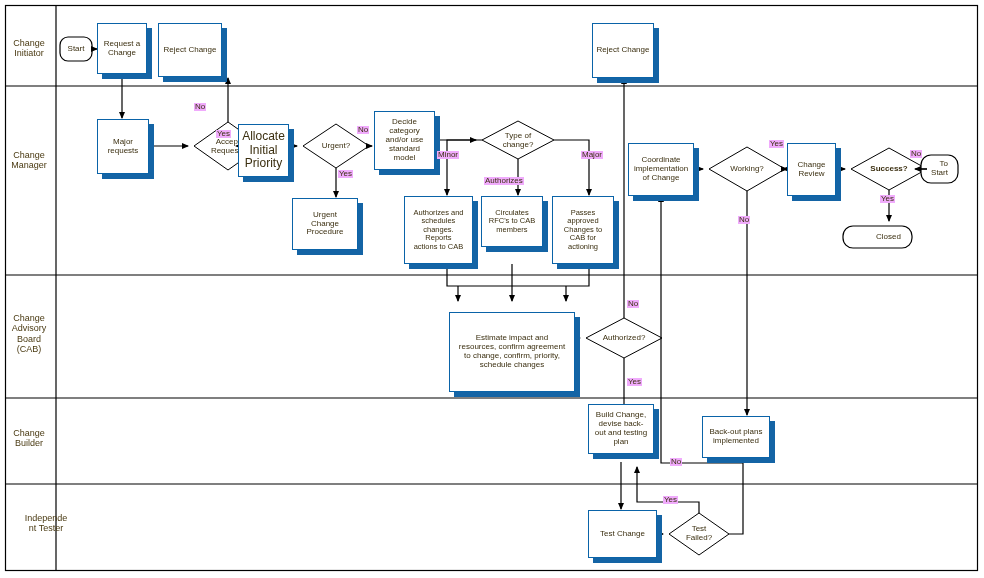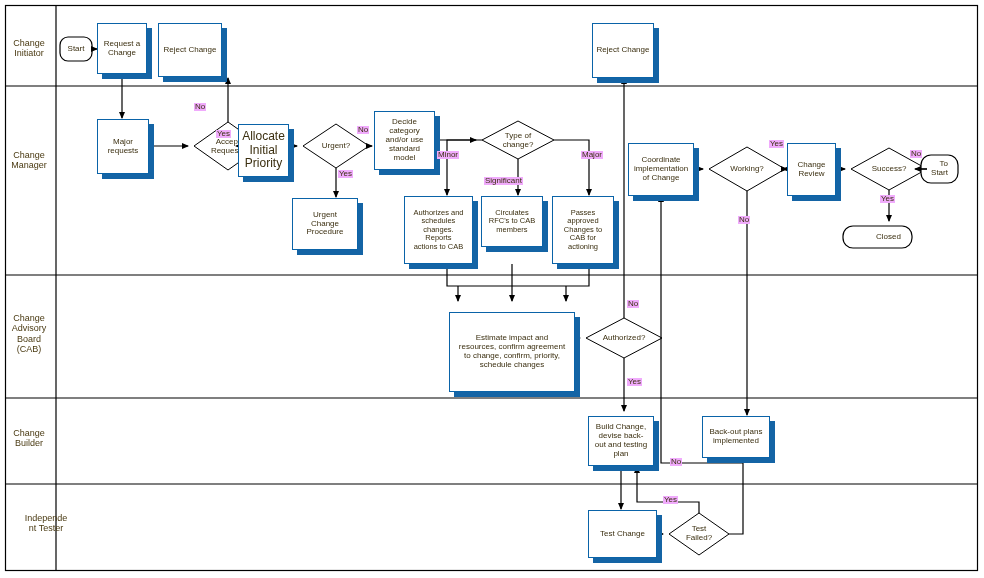--- a/index.html
+++ b/index.html
@@ -257,21 +257,21 @@
 
   <div class="node dec" style="left:720px;top:162px;width:54px;height:14px;font-size:8px;">
     <span class="lbl" style="white-space:pre-line">Working?</span>
   </div>
 
   <div class="node proc" style="left:787px;top:143px;width:49px;height:53px;font-size:8px;">
     <span class="lbl" style="white-space:pre-line">Change
 Review</span>
   </div>
 
-  <div class="node dec" style="left:862px;top:162px;width:54px;height:14px;font-size:8px;">
+  <div class="node dec" style="left:862px;top:162px;width:54px;height:14px;font-size:8px;font-weight:bold;">
     <span class="lbl" style="white-space:pre-line">Success?</span>
   </div>
 
   <div class="node term" style="left:921px;top:155px;width:37px;height:28px;font-size:8px;">
     <span class="lbl" style="white-space:pre-line">To
 Start</span>
   </div>
 
   <div class="node term" style="left:843px;top:226px;width:91px;height:22px;font-size:8px;">
     <span class="lbl" style="white-space:pre-line">Closed</span>
@@ -281,21 +281,21 @@
     <span class="lbl" style="white-space:pre-line">Estimate impact and
 resources, confirm agreement
 to change, confirm, priority,
 schedule changes</span>
   </div>
 
   <div class="node dec" style="left:592px;top:331px;width:64px;height:14px;font-size:8px;">
     <span class="lbl" style="white-space:pre-line">Authorized?</span>
   </div>
 
-  <div class="node proc" style="left:588px;top:416px;width:66px;height:50px;font-size:8px;">
+  <div class="node proc" style="left:588px;top:404px;width:66px;height:50px;font-size:8px;">
     <span class="lbl" style="white-space:pre-line">Build Change,
 devise back-
 out and testing
 plan</span>
   </div>
 
   <div class="node proc" style="left:588px;top:510px;width:69px;height:48px;font-size:8px;">
     <span class="lbl" style="white-space:pre-line">Test Change</span>
   </div>
 
@@ -312,21 +312,21 @@
   <div class="elabel" style="left:194px;top:103px;font-size:8px;">No</div>
 
   <div class="elabel" style="left:216px;top:130px;font-size:8px;">Yes</div>
 
   <div class="elabel" style="left:338px;top:170px;font-size:8px;">Yes</div>
 
   <div class="elabel" style="left:357px;top:126px;font-size:8px;">No</div>
 
   <div class="elabel" style="left:437px;top:151px;font-size:8px;">Minor</div>
 
-  <div class="elabel" style="left:484px;top:177px;font-size:8px;">Significant</div>
+  <div class="elabel" style="left:484px;top:177px;font-size:8px;">Authorizes</div>
 
   <div class="elabel" style="left:581px;top:151px;font-size:8px;">Major</div>
 
   <div class="elabel" style="left:627px;top:300px;font-size:8px;">No</div>
 
   <div class="elabel" style="left:627px;top:378px;font-size:8px;">Yes</div>
 
   <div class="elabel" style="left:663px;top:496px;font-size:8px;">Yes</div>
 
   <div class="elabel" style="left:670px;top:458px;font-size:8px;">No</div>

